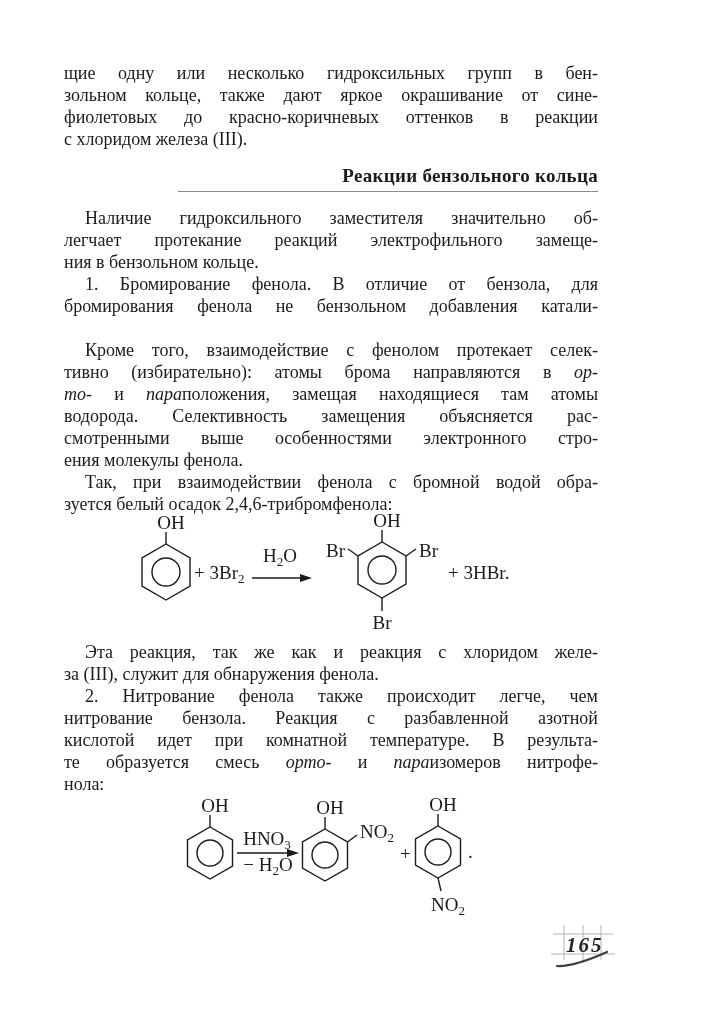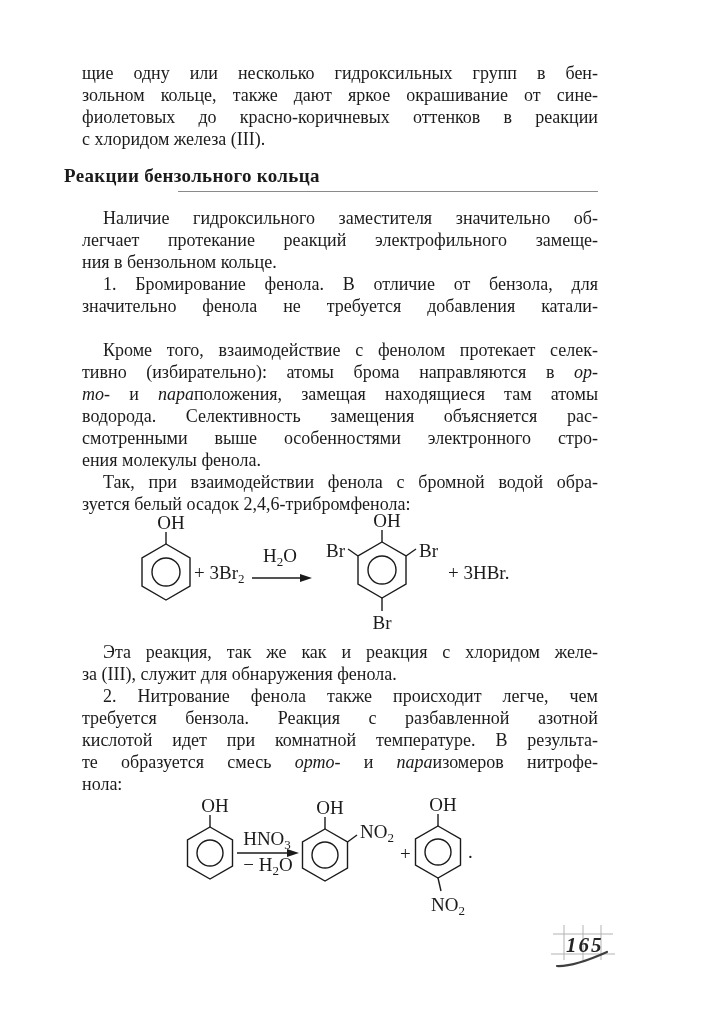--- a/index.html
+++ b/index.html
@@ -1,26 +1,26 @@
 <!DOCTYPE html>
 <html><head>
 <meta charset="utf-8">
 <style>
   html,body{margin:0;padding:0;background:#ffffff;}
   .page{position:relative;width:724px;height:1024px;background:#ffffff;overflow:hidden;
         font-family:"Liberation Serif","DejaVu Serif",serif;color:#1b1b1b;}
   .col{position:absolute;left:64px;width:534px;}
   .para{font-size:18px;line-height:22px;}
-  .tline{text-align:justify;text-align-last:justify;margin-left:18px;}
+  .tline{text-align:justify;text-align-last:justify;}
   .tline.lastline{text-align-last:left;}
   .para.indent .tline:first-child{text-indent:21px;}
   .b{font-weight:normal;}
   .i{font-style:italic;}
   .heading{position:absolute;left:64px;width:534px;top:165px;height:30px;}
-  .heading-text{font-weight:bold;font-size:19px;text-align:left;letter-spacing:0.3px;}
+  .heading-text{font-weight:bold;font-size:19px;text-align:right;letter-spacing:0.3px;}
   .heading-rule{position:absolute;left:114px;right:0;top:26px;border-top:1.2px solid #8a8a8a;}
   svg.diagram{position:absolute;left:64px;}
   svg text{font-family:"Liberation Serif","DejaVu Serif",serif;font-size:19px;fill:#1b1b1b;}
   .svgsub{font-size:13px;}
   .chem{stroke:#1b1b1b;stroke-width:1.4;fill:none;}
   .gridln{stroke:#b3b3b3;stroke-width:1;}
   .pgnum-svg{position:absolute;left:549px;top:921px;}
   .pgnum{font-size:21px;font-style:italic;font-weight:bold;letter-spacing:2px;fill:#242424;}
 </style>
 </head>
@@ -41,21 +41,21 @@
   </div>
 
   <div class="col para indent" style="top:207px">
       <div class="tline"><span>Наличие гидроксильного заместителя значительно об-</span></div>
       <div class="tline"><span>легчает протекание реакций электрофильного замеще-</span></div>
       <div class="tline lastline"><span>ния в бензольном кольце.</span></div>
     </div>
 
   <div class="col para indent" style="top:273px">
       <div class="tline"><span class="b">1. Бромирование фенола.</span><span> В отличие от бензола, для</span></div>
-      <div class="tline"><span>значительно фенола не требуется добавления катали-</span></div>
+      <div class="tline"><span>бромирования фенола не бензольном добавления катали-</span></div>
     </div>
 
   <div class="col para indent" style="top:339px">
       <div class="tline"><span>Кроме того, взаимодействие с фенолом протекает селек-</span></div>
       <div class="tline"><span>тивно (избирательно): атомы брома направляются в </span><span class="i">ор-</span></div>
       <div class="tline"><span class="i">то-</span><span> и </span><span class="i">пара</span><span>положения, замещая находящиеся там атомы</span></div>
       <div class="tline"><span>водорода. Селективность замещения объясняется рас-</span></div>
       <div class="tline"><span>смотренными выше особенностями электронного стро-</span></div>
       <div class="tline lastline"><span>ения молекулы фенола.</span></div>
     </div>
@@ -93,21 +93,21 @@
     <text x="384" y="71"><tspan>+ 3HBr.</tspan></text>
   </svg>
 
   <div class="col para indent" style="top:641px">
       <div class="tline"><span>Эта реакция, так же как и реакция с хлоридом желе-</span></div>
       <div class="tline lastline"><span>за (III), служит для обнаружения фенола.</span></div>
     </div>
 
   <div class="col para indent" style="top:685px">
       <div class="tline"><span class="b">2. Нитрование фенола</span><span> также происходит легче, чем</span></div>
-      <div class="tline"><span>требуется бензола. Реакция с разбавленной азотной</span></div>
+      <div class="tline"><span>нитрование бензола. Реакция с разбавленной азотной</span></div>
       <div class="tline"><span>кислотой идет при комнатной температуре. В результа-</span></div>
       <div class="tline"><span>те образуется смесь </span><span class="i">орто-</span><span> и </span><span class="i">пара</span><span>изомеров нитрофе-</span></div>
       <div class="tline lastline"><span>нола:</span></div>
     </div>
 
   <svg class="diagram" style="top:788px" width="534" height="137" viewBox="0 0 534 137">
     <g>
       <polygon class="chem" points="146,39 168.5,52 168.5,78 146,91 123.5,78 123.5,52"></polygon>
       <circle class="chem" cx="146" cy="65" r="13"></circle>
       <line class="chem" x1="146" y1="39" x2="146" y2="27"></line>

